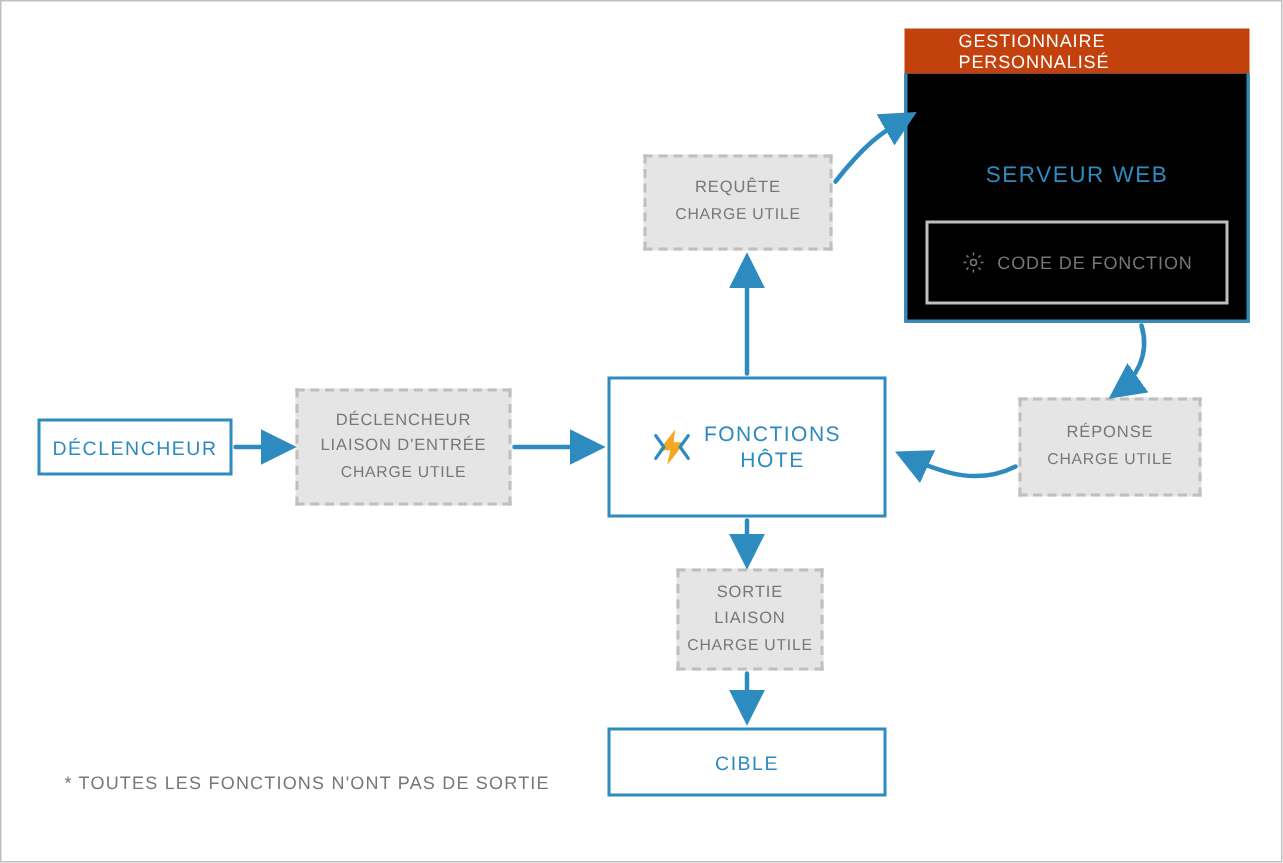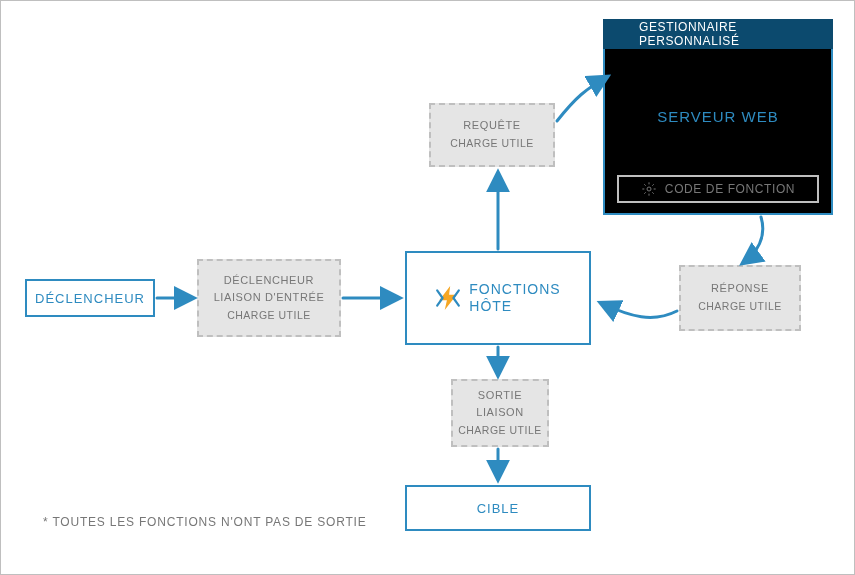--- a/index.html
+++ b/index.html
@@ -21,41 +21,41 @@
     text-align:center;
   }
   .solid{border:2px solid #2e8bc0;color:#2e8bc0;background:#fff}
   .dashed{border:2px dashed #bfbfbf;color:#777;background:#e5e5e5}
   .label-title{font-size:13px;letter-spacing:1px}
   .small{font-size:11px;letter-spacing:0.6px;line-height:1.6}
   .tiny{font-size:10.5px;letter-spacing:0.5px;line-height:1.5}
   .blueText{color:#2e8bc0}
   .gm-header{
     position:absolute;box-sizing:border-box;
-    background:#0c4a6e;color:#fff;
+    background:#c2410c;color:#fff;
     font-size:12px;letter-spacing:0.6px;
     display:flex;align-items:center;justify-content:flex-end;padding-left:36px;
   }
   .gm-body{
     position:absolute;box-sizing:border-box;
     border:2px solid #2e8bc0;border-top:none;background:#000000;
     display:flex;flex-direction:column;align-items:center;justify-content:center;
     padding:0 10px;
   }
   .code-row{
     position:absolute;left:12px;right:12px;bottom:10px;
     box-sizing:border-box;border:2px solid #bfbfbf;
     display:flex;align-items:center;justify-content:center;
-    gap:8px;padding:4px 8px;color:#777;font-size:12px;letter-spacing:0.6px;
+    gap:8px;padding:18px 8px;color:#777;font-size:12px;letter-spacing:0.6px;
   }
   .gear{width:16px;height:16px;stroke:#777;fill:none;stroke-width:1.5}
   .serverTitle{color:#2e8bc0;font-size:15px;letter-spacing:1px;margin-top:-30px}
   .fn-icon{width:26px;height:26px;margin-right:8px;flex:0 0 auto}
   .fn-wrap{display:flex;align-items:center;justify-content:center}
-  .fn-text{font-size:14px;letter-spacing:1px;line-height:1.25;color:#2e8bc0;text-align:left}
+  .fn-text{font-size:14px;letter-spacing:1px;line-height:1.25;color:#2e8bc0;text-align:center}
   .footnote{
     position:absolute;color:#777;font-size:12px;letter-spacing:0.8px;
   }
   svg.arrows{position:absolute;left:0;top:0;width:855px;height:575px;pointer-events:none}
 </style>
 </head>
 <body>
 
 <div class="frame">
 

